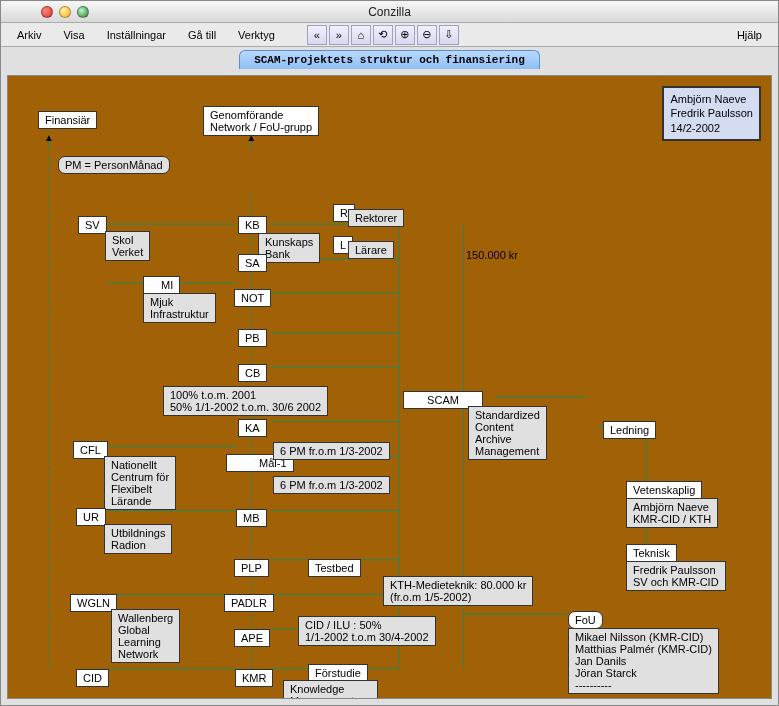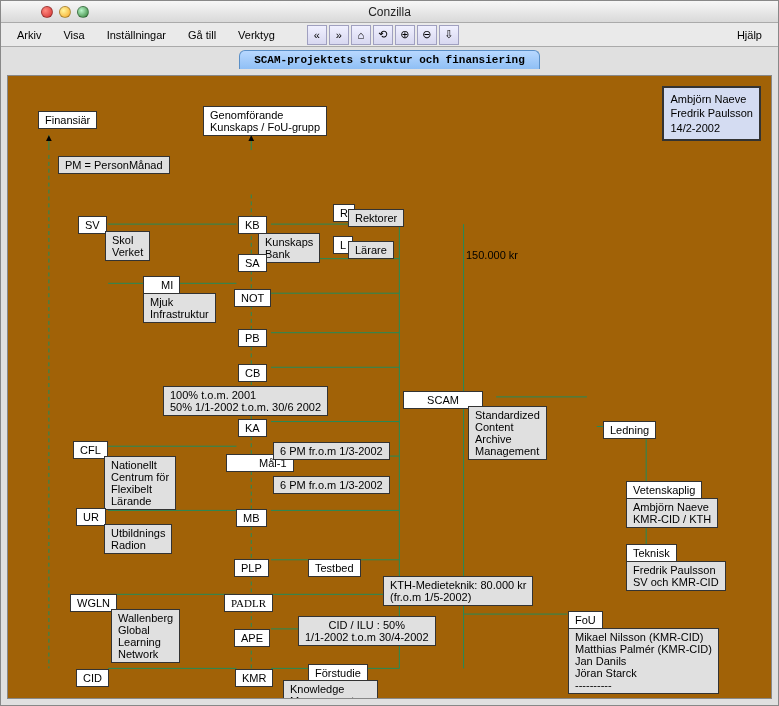--- a/index.html
+++ b/index.html
@@ -229,22 +229,22 @@
       </svg>
 
       <div class="authors" style="right:10px; top:10px;">
         <div>Ambjörn Naeve</div>
         <div>Fredrik Paulsson</div>
         <div>14/2-2002</div>
       </div>
 
       <div class="node" style="left:30px; top:35px;">Finansiär</div>
       <div class="node" style="left:195px; top:30px; white-space:pre;">Genomförande
-Kunskaps / FoU-grupp</div>
-      <div class="note" style="left:50px; top:80px;">PM = PersonMånad</div>
+Network / FoU-grupp</div>
+      <div class="note" style="left:50px; top:80px;border-radius:7px;">PM = PersonMånad</div>
 
       <div class="node" style="left:70px; top:140px;">SV</div>
       <div class="note" style="left:97px; top:155px; white-space:pre;">Skol
 Verket</div>
 
       <div class="node" style="left:135px; top:200px;padding-left:17px;">MI</div>
       <div class="note" style="left:135px; top:217px; white-space:pre;">Mjuk
 Infrastruktur</div>
 
       <div class="node" style="left:230px; top:140px;">KB</div>
@@ -277,26 +277,26 @@
 Flexibelt
 Lärande</div>
 
       <div class="node" style="left:68px; top:432px;">UR</div>
       <div class="note" style="left:96px; top:448px; white-space:pre;">Utbildnings
 Radion</div>
 
       <div class="node" style="left:226px; top:483px;">PLP</div>
       <div class="node" style="left:300px; top:483px;">Testbed</div>
 
-      <div class="node" style="left:216px; top:518px;font-family:Liberation Serif, serif;">PADLR</div>
+      <div class="node" style="left:216px; top:518px;">PADLR</div>
       <div class="node" style="left:226px; top:553px;">APE</div>
 
       <div class="note" style="left:375px; top:500px; white-space:pre;">KTH-Medieteknik: 80.000 kr
 (fr.o.m 1/5-2002)</div>
-      <div class="note" style="left:290px; top:540px; white-space:pre;text-align:center;">CID / ILU : 50%
+      <div class="note" style="left:290px; top:540px; white-space:pre;">CID / ILU : 50%
 1/1-2002 t.o.m 30/4-2002</div>
 
       <div class="node" style="left:62px; top:518px;">WGLN</div>
       <div class="note" style="left:103px; top:533px; white-space:pre;">Wallenberg
 Global
 Learning
 Network</div>
 
       <div class="node" style="left:300px; top:588px;">Förstudie</div>
       <div class="node" style="left:227px; top:593px;">KMR</div>
@@ -317,21 +317,21 @@
       <div class="node" style="left:595px; top:345px;">Ledning</div>
 
       <div class="node" style="left:618px; top:405px;">Vetenskaplig</div>
       <div class="note" style="left:618px; top:422px; white-space:pre;">Ambjörn Naeve
 KMR-CID / KTH</div>
 
       <div class="node" style="left:618px; top:468px;">Teknisk</div>
       <div class="note" style="left:618px; top:485px; white-space:pre;">Fredrik Paulsson
 SV och KMR-CID</div>
 
-      <div class="node" style="left:560px; top:535px;">FoU</div>
+      <div class="node" style="left:560px; top:535px;border-radius:7px;">FoU</div>
       <div class="note" style="left:560px; top:552px; white-space:pre;">Mikael Nilsson (KMR-CID)
 Matthias Palmér (KMR-CID)
 Jan Danils
 Jöran Starck
 ----------</div>
 
     </div>
   </div>
 </div>
 

